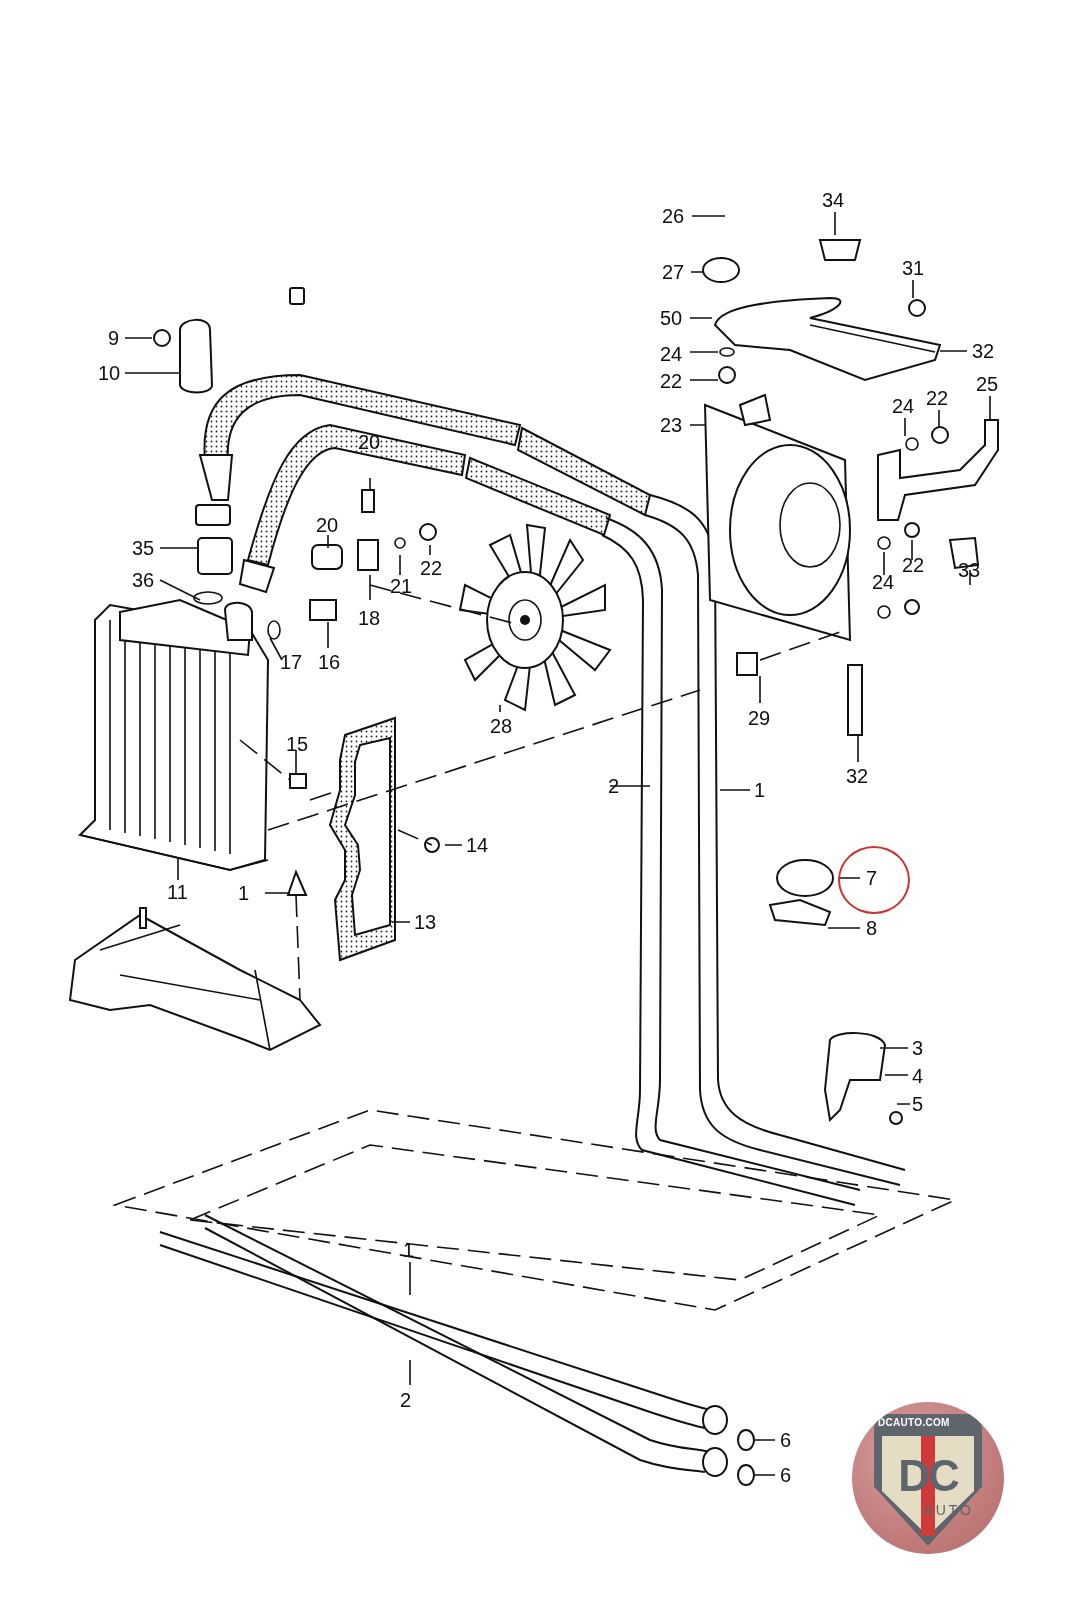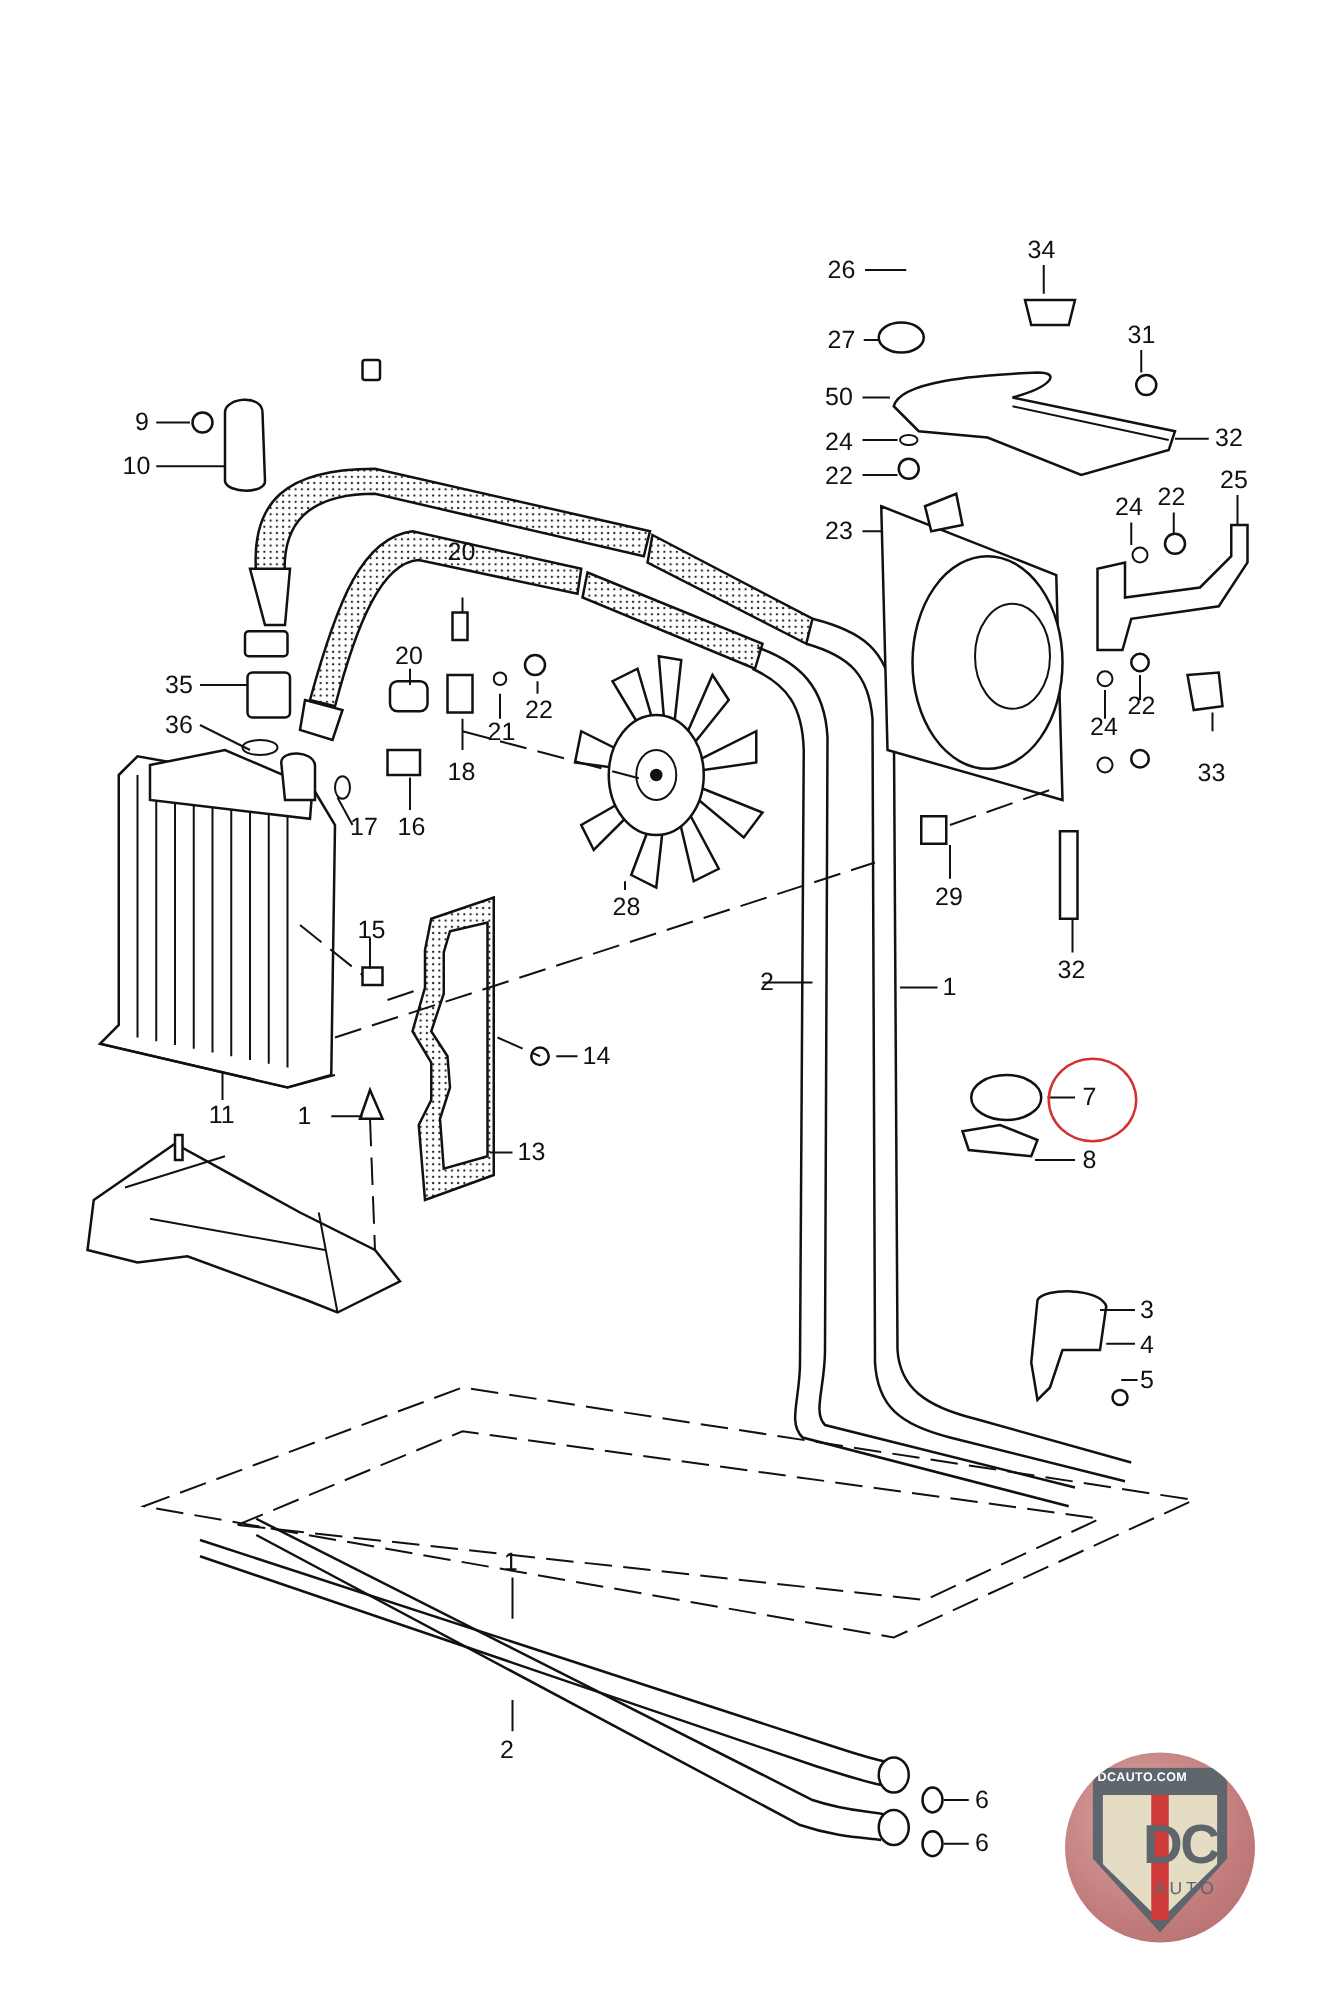--- a/index.html
+++ b/index.html
@@ -13,21 +13,21 @@
   .hose{stroke:#111;stroke-width:2;fill:url(#dots);}
   .hl{position:absolute;border:2px solid #d03232;border-radius:50%;}
   #logo{position:absolute;left:852px;top:1402px;width:152px;height:152px;border-radius:50%;overflow:hidden;
         background:radial-gradient(circle at 40% 35%,#d9a3a3,#c27c7c 60%,#b06a6a);}
   #logo .shield{position:absolute;left:22px;top:12px;width:108px;height:132px;background:#5f656c;
         clip-path:polygon(4% 0,96% 0,100% 10%,100% 55%,50% 100%,0 55%,0 10%);}
   #logo .inner{position:absolute;left:30px;top:34px;width:92px;height:100px;background:#e5dcc4;
         clip-path:polygon(0 0,100% 0,100% 55%,50% 100%,0 55%);}
   #logo .stripe{position:absolute;left:69px;top:34px;width:14px;height:100px;background:#cf3b3b;}
   #logo .url{position:absolute;left:26px;top:15px;width:100px;text-align:left;font-size:10px;font-weight:bold;color:#fff;letter-spacing:0.3px;}
-  #logo .dc{position:absolute;left:30px;top:52px;width:92px;text-align:right;font-size:44px;font-weight:bold;color:#5f656c;letter-spacing:-2px;line-height:44px;}
+  #logo .dc{position:absolute;left:30px;top:52px;width:92px;text-align:center;font-size:44px;font-weight:bold;color:#5f656c;letter-spacing:-2px;line-height:44px;}
   #logo .auto{position:absolute;left:30px;top:100px;width:92px;text-align:right;font-size:14px;color:#5f656c;letter-spacing:3px;}
 </style>
 </head>
 <body>
 
 <div id="stage">
 <svg id="art" width="1067" height="1600" viewBox="0 0 1067 1600">
   <defs>
     <pattern id="dots" width="5" height="5" patternUnits="userSpaceOnUse">
       <rect width="5" height="5" fill="#fff"></rect>
@@ -186,21 +186,21 @@
 <div class="lbl" style="left:316px;top:515px">20</div>
 <div class="lbl" style="left:132px;top:538px">35</div>
 <div class="lbl" style="left:132px;top:570px">36</div>
 <div class="lbl" style="left:390px;top:576px">21</div>
 <div class="lbl" style="left:420px;top:558px">22</div>
 <div class="lbl" style="left:358px;top:608px">18</div>
 <div class="lbl" style="left:280px;top:652px">17</div>
 <div class="lbl" style="left:318px;top:652px">16</div>
 <div class="lbl" style="left:902px;top:555px">22</div>
 <div class="lbl" style="left:872px;top:572px">24</div>
-<div class="lbl" style="left:958px;top:609px">33</div>
+<div class="lbl" style="left:958px;top:560px">33</div>
 <div class="lbl" style="left:490px;top:716px">28</div>
 <div class="lbl" style="left:748px;top:708px">29</div>
 <div class="lbl" style="left:846px;top:766px">32</div>
 <div class="lbl" style="left:286px;top:734px">15</div>
 <div class="lbl" style="left:608px;top:776px">2</div>
 <div class="lbl" style="left:754px;top:780px">1</div>
 <div class="lbl" style="left:466px;top:835px">14</div>
 <div class="lbl" style="left:866px;top:868px">7</div>
 <div class="lbl" style="left:167px;top:882px">11</div>
 <div class="lbl" style="left:238px;top:883px">1</div>

